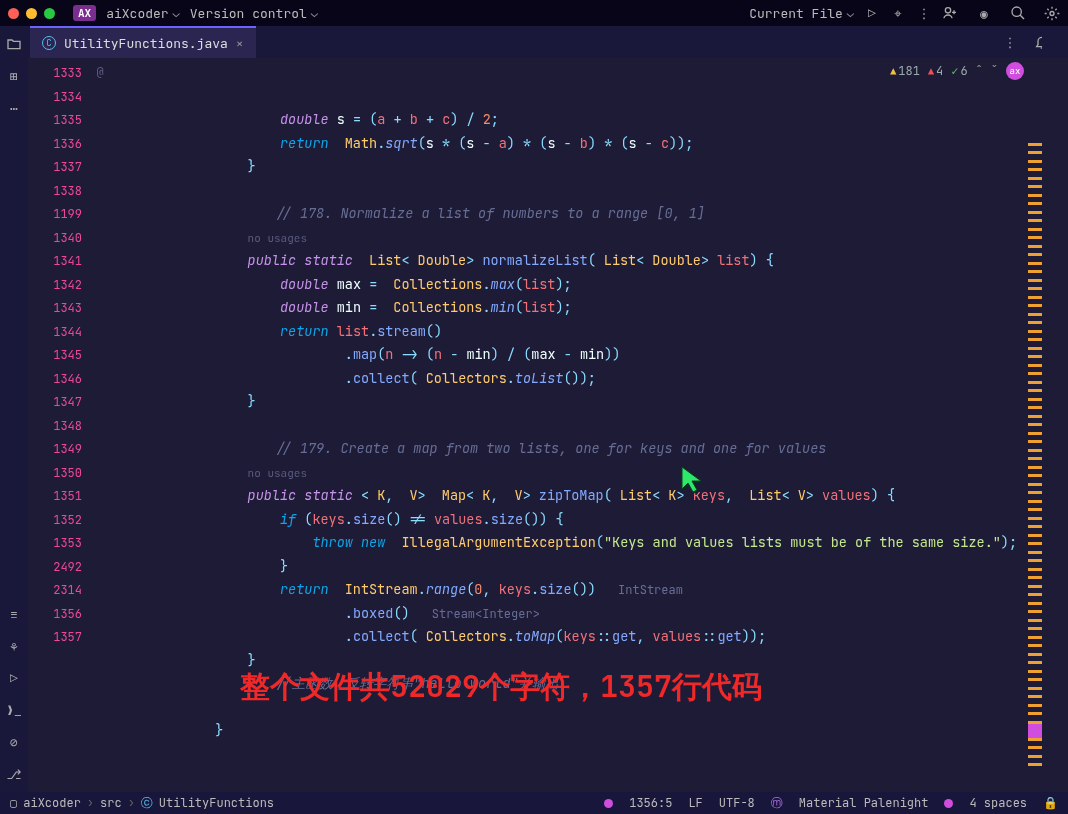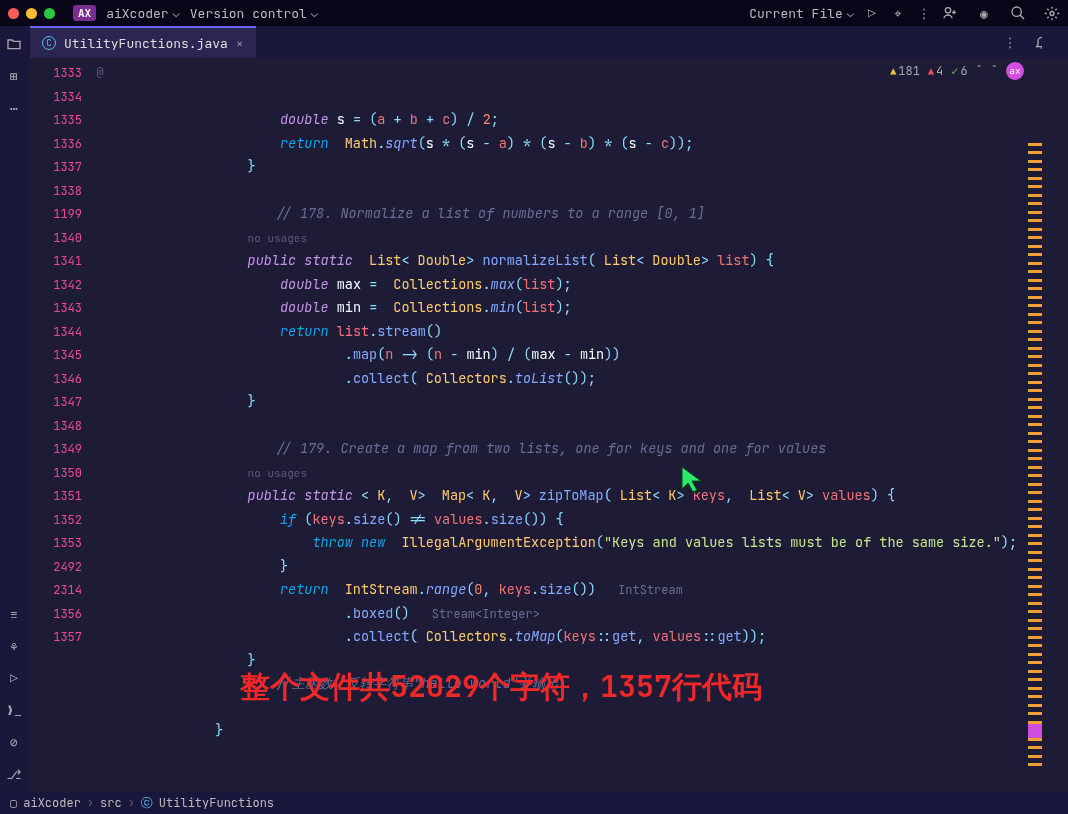--- a/index.html
+++ b/index.html
@@ -244,13 +244,24 @@
 <div class="statusbar">
   <div class="crumb">
     <span>▢</span>
     <span>aiXcoder</span>
     <span class="sep">›</span>
     <span>src</span>
     <span class="sep">›</span>
     <span style="color:#55c0f0">ⓒ</span>
     <span>UtilityFunctions</span>
   </div>
+  <div class="right">
+    <span class="pinkdot"></span>
+    <span>1356:5</span>
+    <span>LF</span>
+    <span>UTF-8</span>
+    <span class="purplelogo">ⓜ</span>
+    <span>Material Palenight</span>
+    <span class="pinkdot"></span>
+    <span>4 spaces</span>
+    <span>🔒</span>
+  </div>
 </div>
 
 </body></html>

